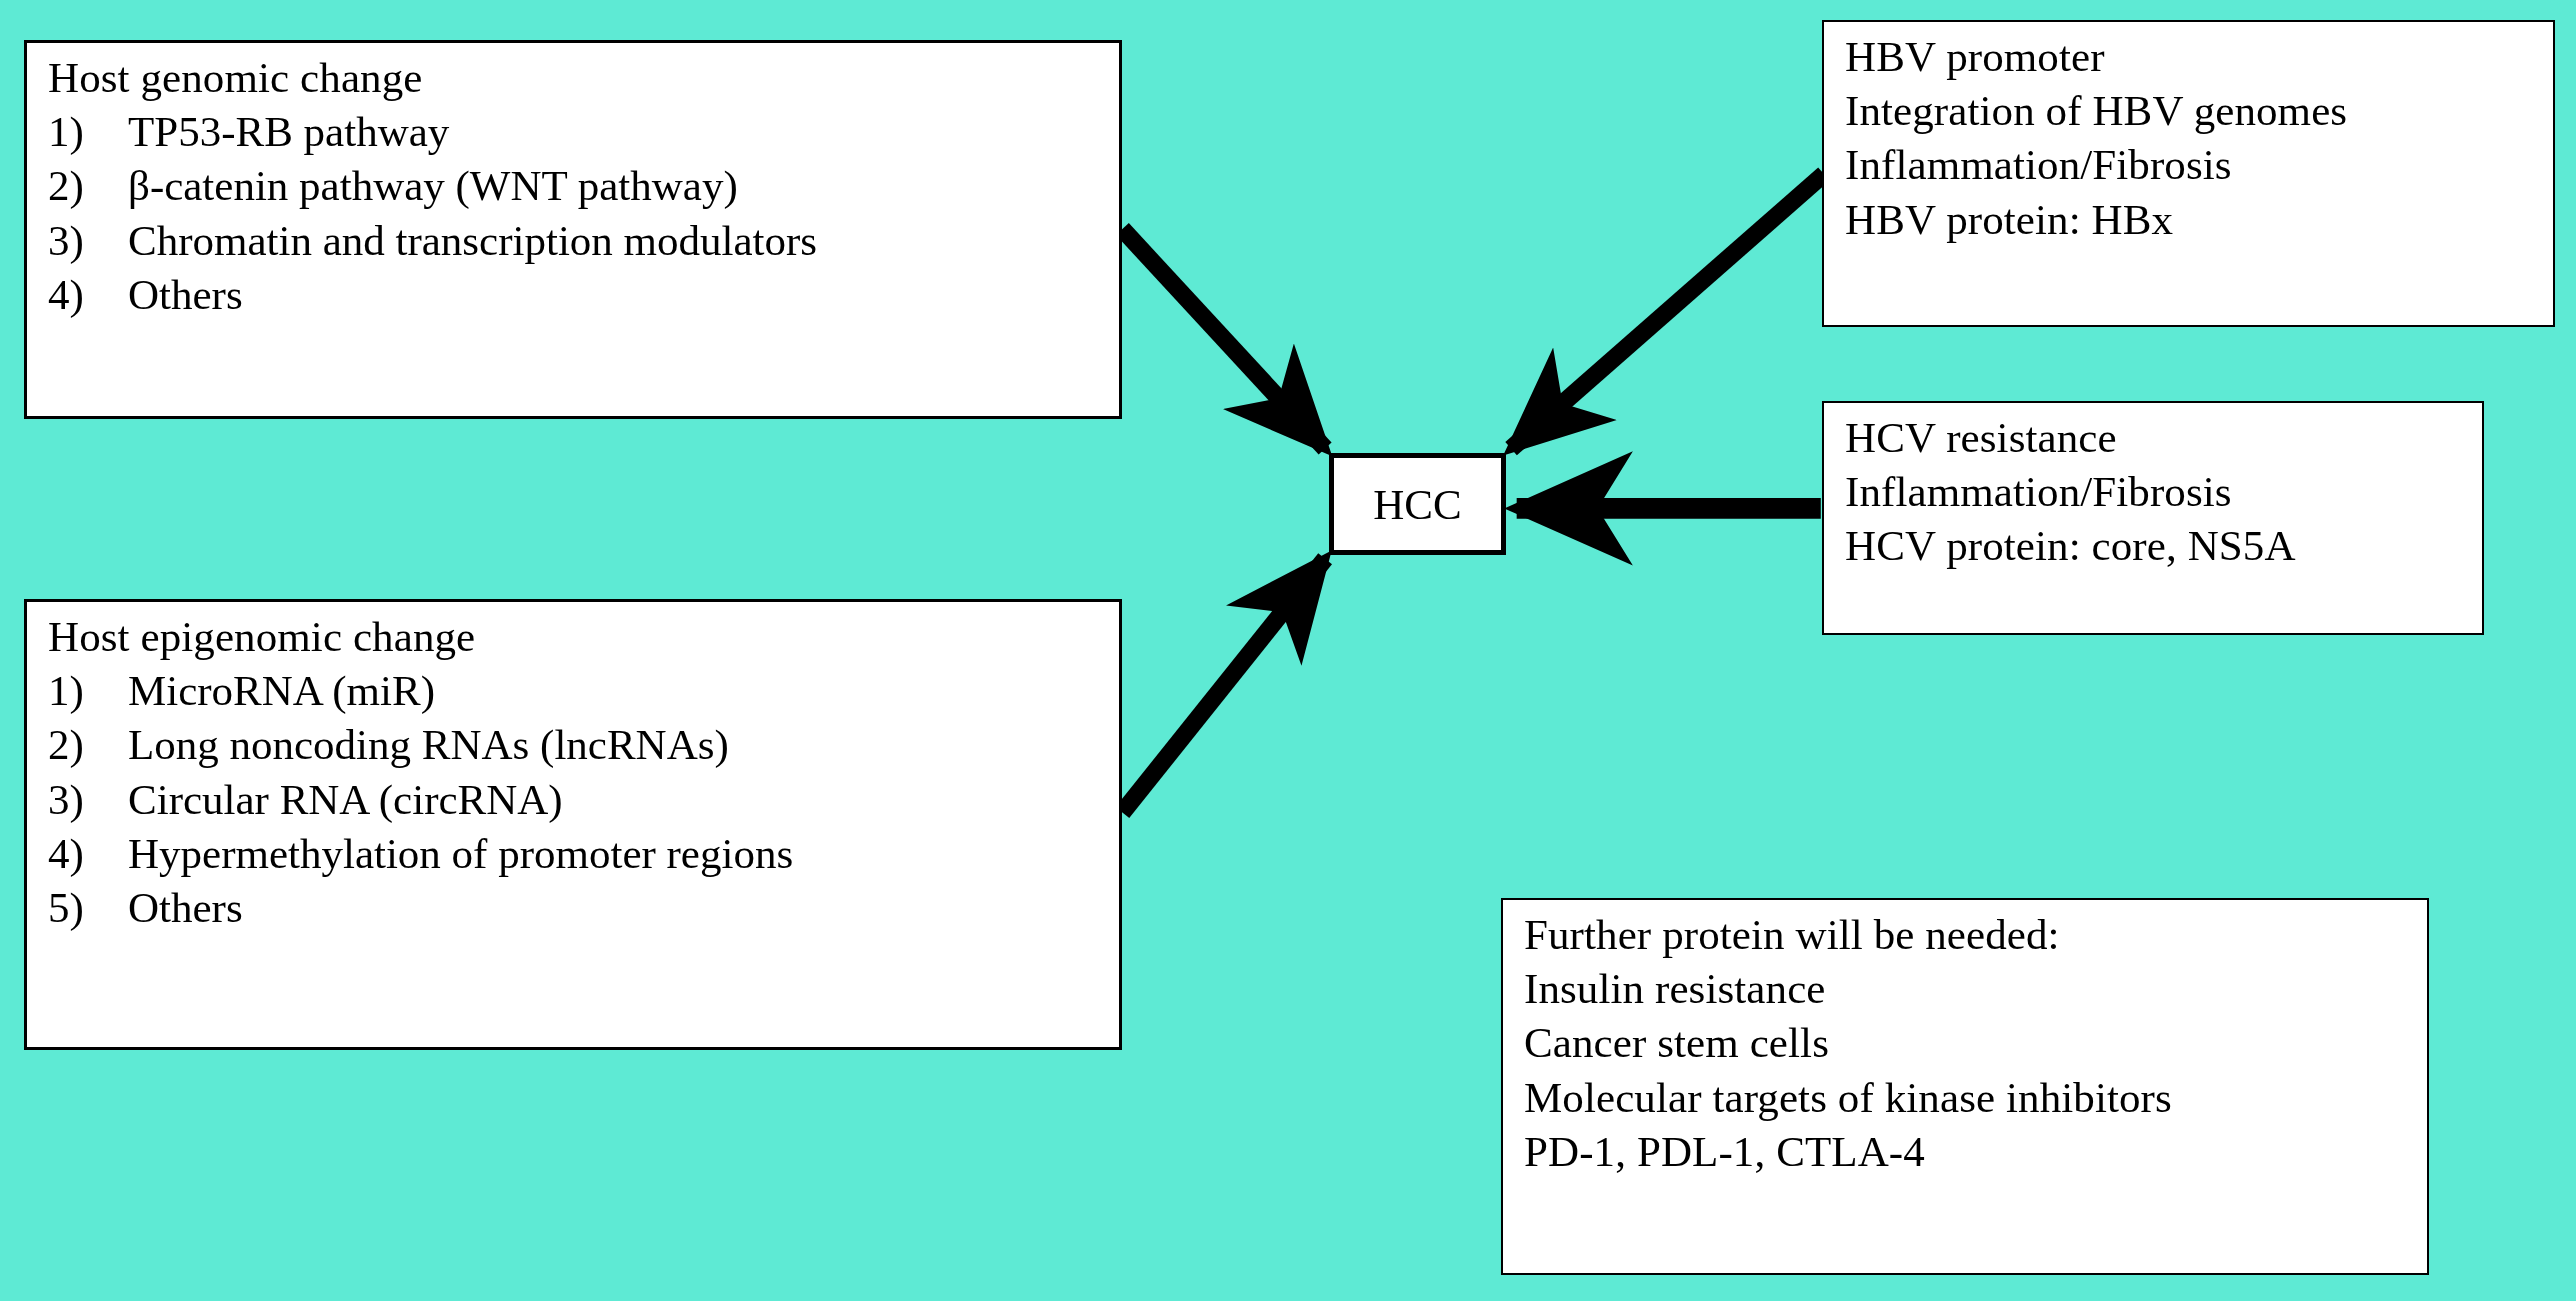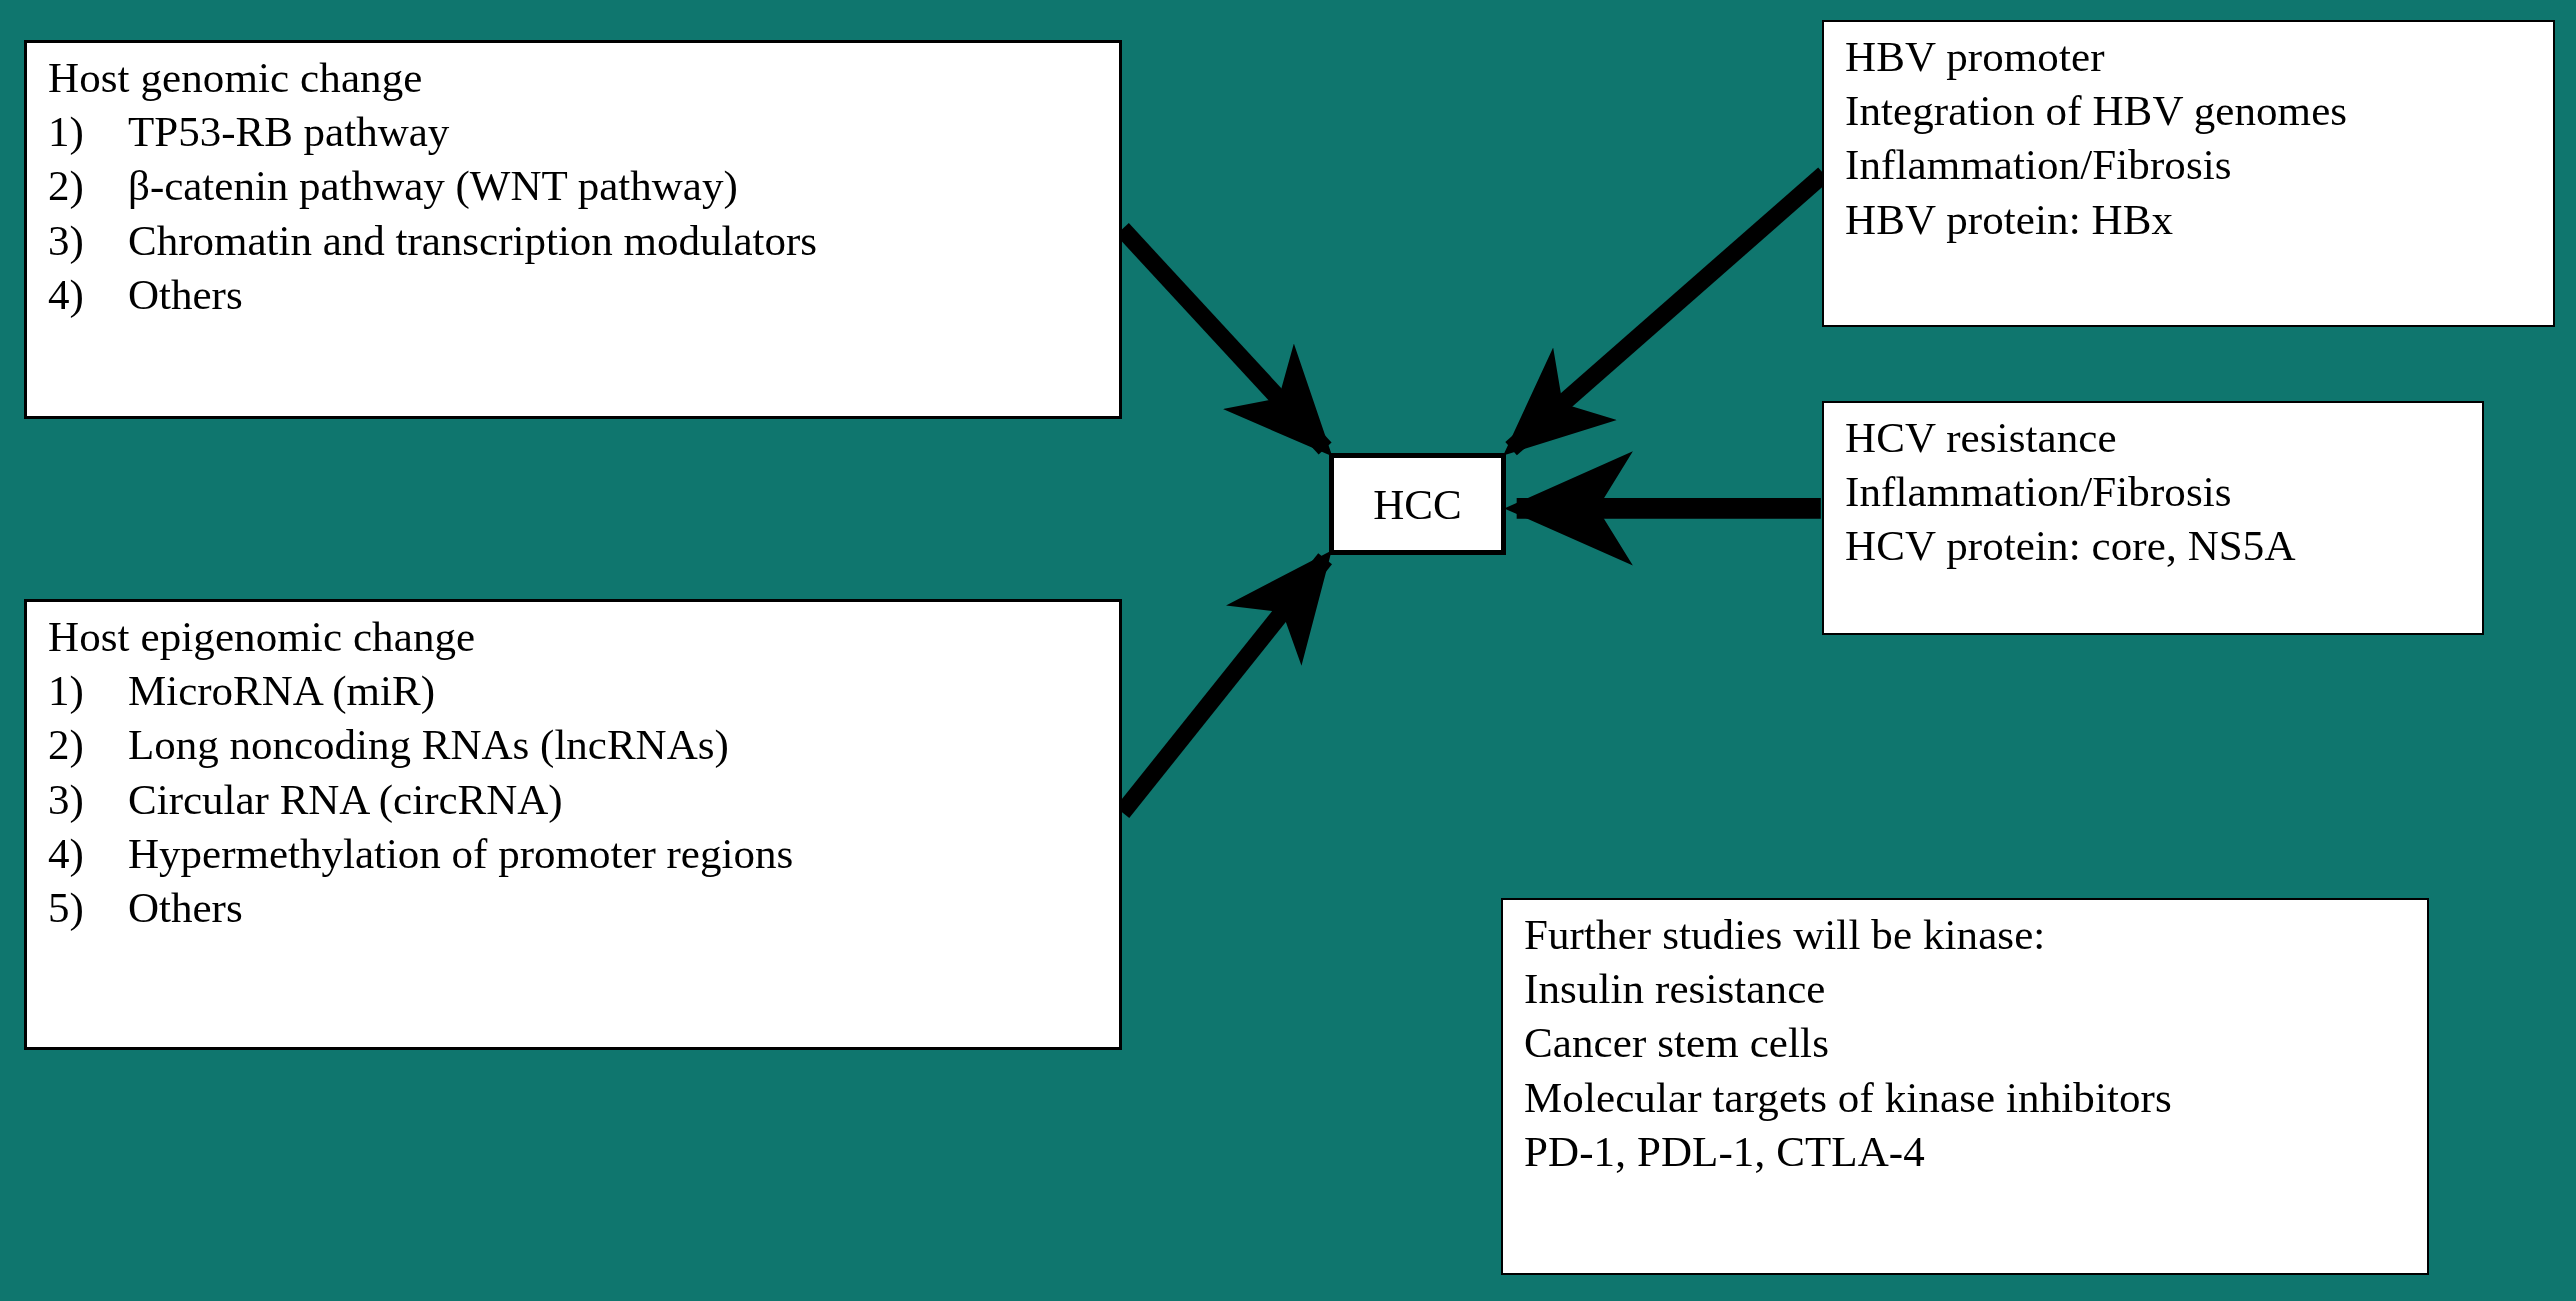--- a/index.html
+++ b/index.html
@@ -4,21 +4,21 @@
 <style>
   html, body {
     margin: 0;
     padding: 0;
     background: #ffffff;
   }
   #canvas {
     position: relative;
     width: 2576px;
     height: 1301px;
-    background: #0f766e;
+    background: #5eead4;
     overflow: hidden;
     font-family: "Liberation Serif", "DejaVu Serif", serif;
     color: #000000;
   }
   .arrows {
     position: absolute;
     left: 0;
     top: 0;
     width: 2576px;
     height: 1301px;
@@ -145,21 +145,21 @@
     <div class="box-line">HBV protein: HBx</div>
   </div>
 
   <div class="box thin" id="box-hcv">
     <div class="box-line">HCV resistance</div>
     <div class="box-line">Inflammation/Fibrosis</div>
     <div class="box-line">HCV protein: core, NS5A</div>
   </div>
 
   <div class="box thin" id="box-further">
-    <div class="box-line">Further studies will be kinase:</div>
+    <div class="box-line">Further protein will be needed:</div>
     <div class="box-line">Insulin resistance</div>
     <div class="box-line">Cancer stem cells</div>
     <div class="box-line">Molecular targets of kinase inhibitors</div>
     <div class="box-line">PD-1, PDL-1, CTLA-4</div>
   </div>
 
   <div id="node-hcc">
     <span>HCC</span>
   </div>
 

